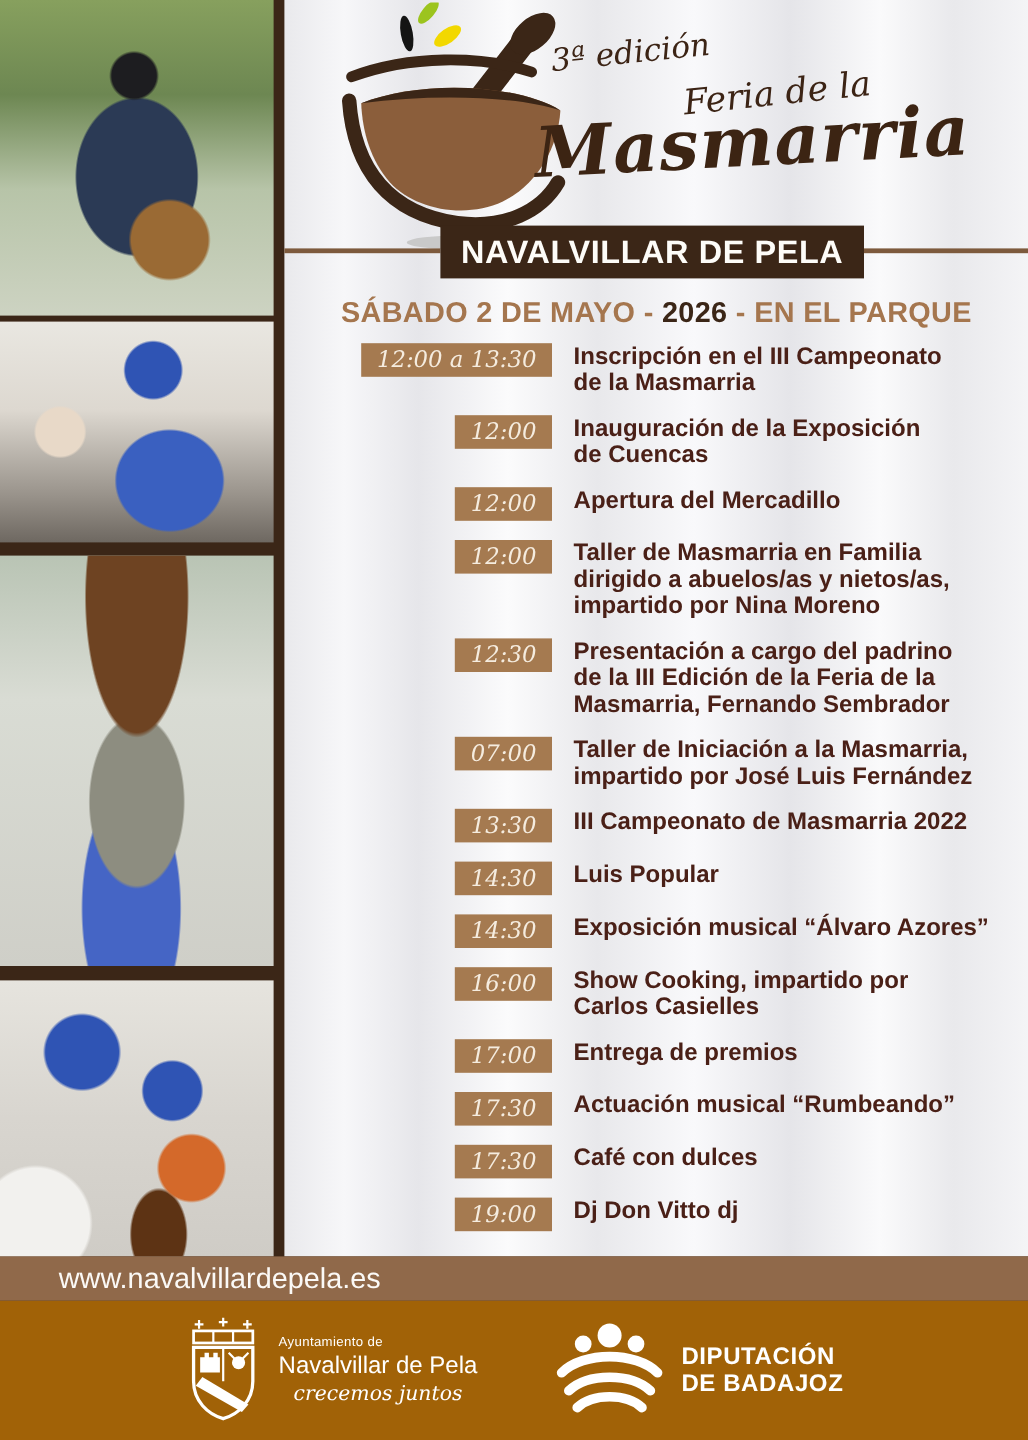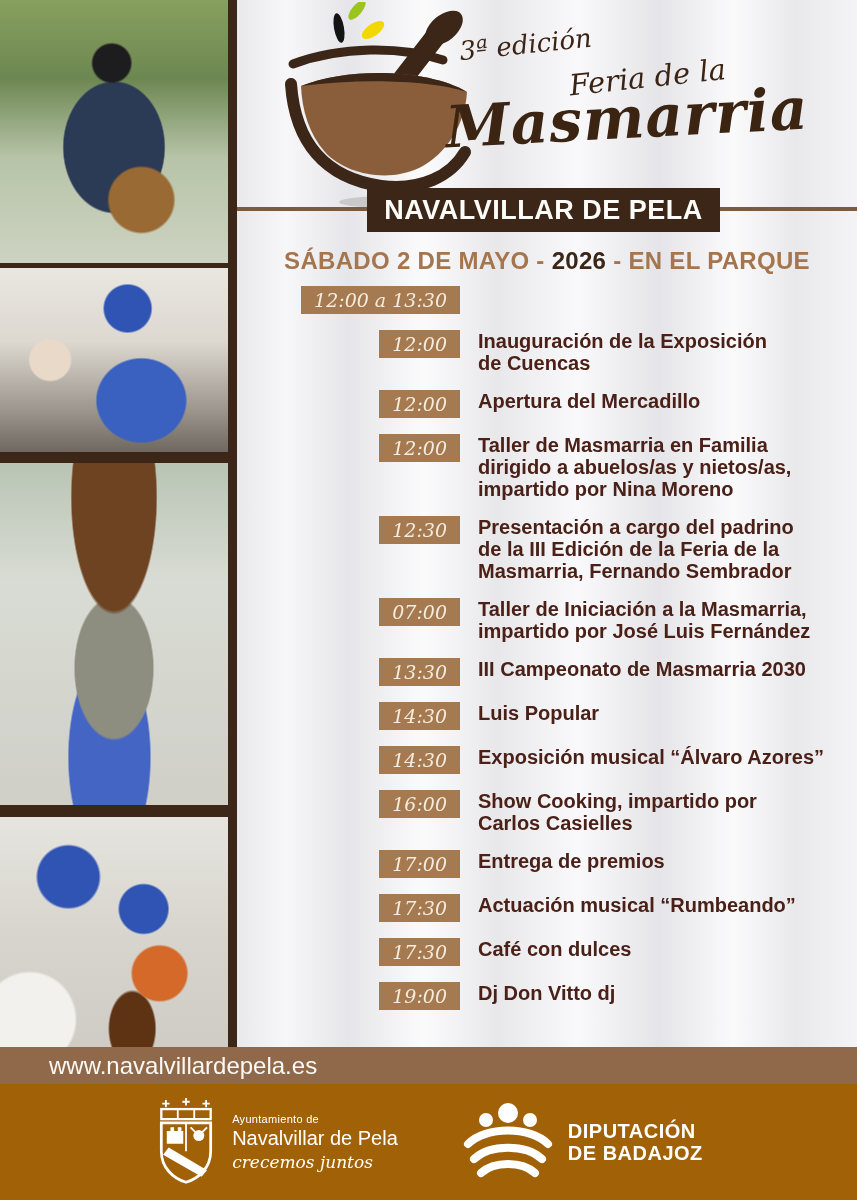--- a/index.html
+++ b/index.html
@@ -63,21 +63,21 @@
   
   .webbar{position:absolute;left:0;top:1047px;width:857px;height:37px;background:#90694a;
     display:flex;align-items:center;box-sizing:border-box;padding-left:49px;
     color:#fbf9f6;font-size:24px;}
   .footer{position:absolute;left:0;top:1084px;width:857px;height:116px;background:#a16207;
     display:flex;align-items:center;justify-content:center;gap:64px;color:#ffffff;}
   .sponsor{display:flex;align-items:center;gap:14px;}
   .ayto-text .l1{font-size:11px;letter-spacing:.3px;}
   .ayto-text .l2{font-size:20px;margin-top:2px;}
   .ayto-text .tag{font-family:"DejaVu Serif",serif;font-style:italic;font-size:17px;
-    text-align:left;margin-top:2px;}
+    text-align:center;margin-top:2px;}
   .dip-text .l1,.dip-text .l2{font-weight:bold;font-size:20px;letter-spacing:.5px;line-height:22px;}
 </style>
 </head>
 <body>
 
 <div class="poster">
 
   <div class="photo-col">
     <div class="photo photo-1"></div>
     <div class="photo photo-2"></div>
@@ -110,20 +110,22 @@
       <span>NAVALVILLAR DE PELA</span>
     </div>
 
     <div class="date-heading"><span>SÁBADO 2 DE MAYO - </span><span class="yr">2026</span><span> - EN EL PARQUE</span></div>
 
     <div class="schedule" id="schedule">
   <div class="row">
     <div class="time-col">
       <span class="time-box">12:00 a 13:30</span>
     </div>
+    <div class="event">Inscripción en el III Campeonato
+de la Masmarria</div>
   </div>
 
   <div class="row">
     <div class="time-col">
       <span class="time-box">12:00</span>
     </div>
     <div class="event">Inauguración de la Exposición
 de Cuencas</div>
   </div>
 
@@ -157,21 +159,21 @@
       <span class="time-box">07:00</span>
     </div>
     <div class="event">Taller de Iniciación a la Masmarria,
 impartido por José Luis Fernández</div>
   </div>
 
   <div class="row">
     <div class="time-col">
       <span class="time-box">13:30</span>
     </div>
-    <div class="event">III Campeonato de Masmarria 2030</div>
+    <div class="event">III Campeonato de Masmarria 2022</div>
   </div>
 
   <div class="row">
     <div class="time-col">
       <span class="time-box">14:30</span>
     </div>
     <div class="event">Luis Popular</div>
   </div>
 
   <div class="row">

